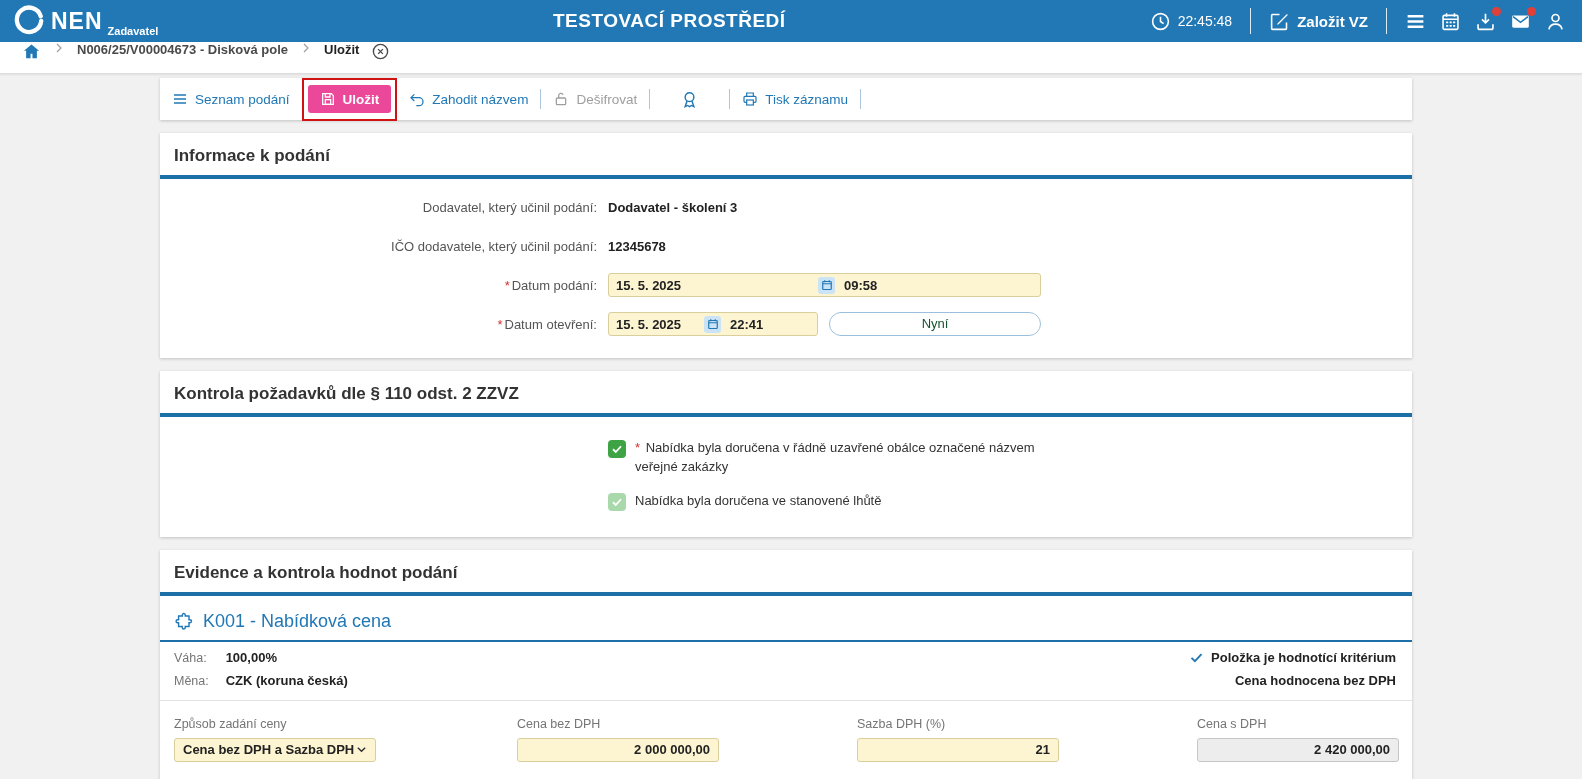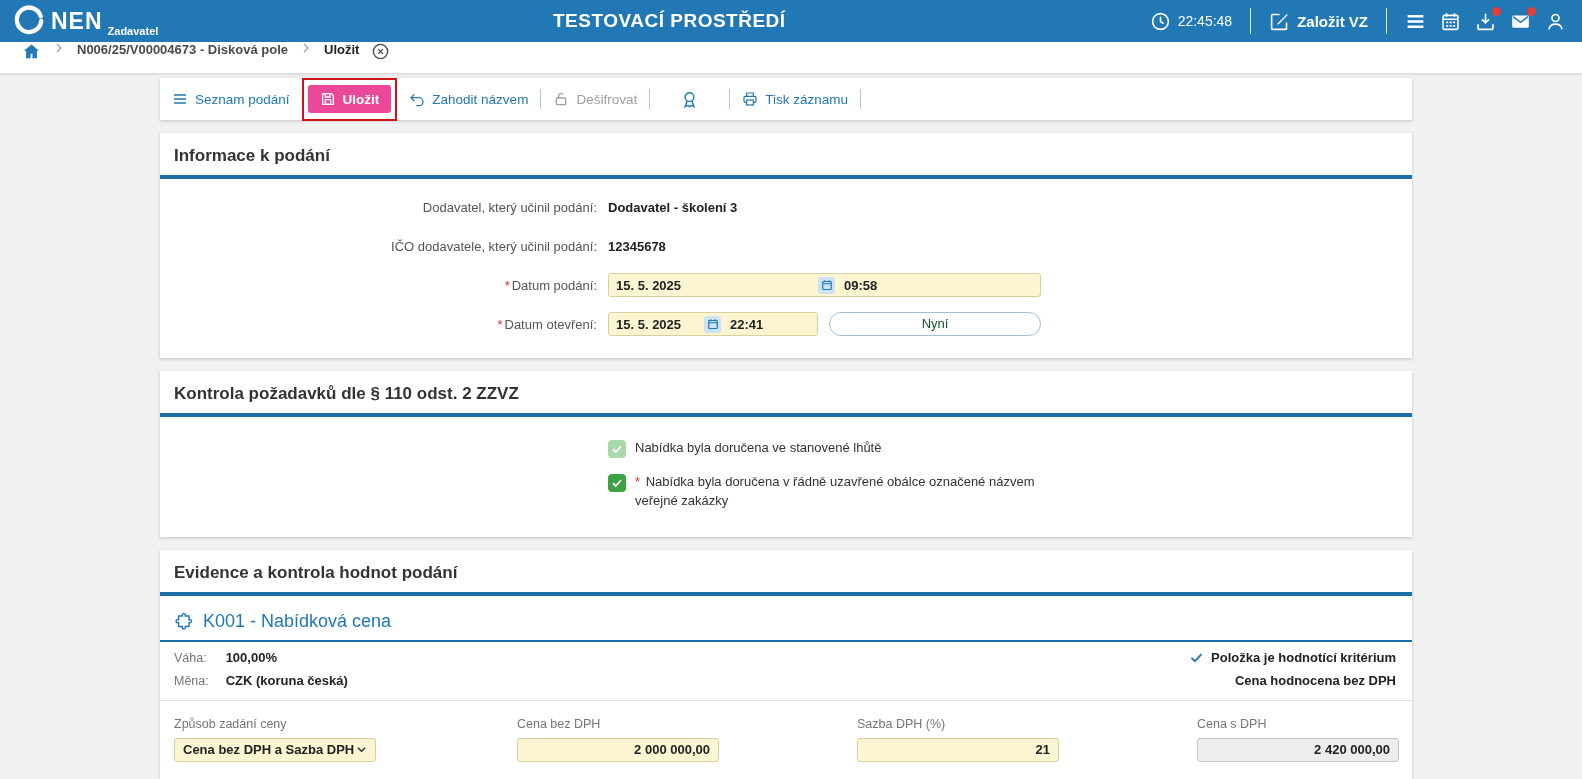--- a/index.html
+++ b/index.html
@@ -282,34 +282,34 @@
         <div class="nyni-btn">Nyní</div>
       </div>
     </div>
   </div>
 
   <div class="panel">
     <div class="sec-title">Kontrola požadavků dle § 110 odst. 2 ZZVZ</div>
     <div class="sec-rule"></div>
     <div class="check-rows">
       <div class="chk-row">
+        <span class="chk-box on">
+          <svg width="12" height="12" viewBox="0 0 24 24" fill="none" stroke="#fff" stroke-width="3.6">
+              <path d="M4 12.5l5.5 5.5L20 6.5"></path>
+            </svg>
+        </span>
+        <span class="chk-label"><span class="req">*&nbsp;</span><span>Nabídka byla doručena v řádně uzavřené obálce označené názvem veřejné zakázky</span></span>
+      </div>
+      <div class="chk-row">
         <span class="chk-box on-disabled">
           <svg width="12" height="12" viewBox="0 0 24 24" fill="none" stroke="#fff" stroke-width="3.6">
               <path d="M4 12.5l5.5 5.5L20 6.5"></path>
             </svg>
         </span>
         <span class="chk-label">Nabídka byla doručena ve stanovené lhůtě</span>
-      </div>
-      <div class="chk-row">
-        <span class="chk-box on">
-          <svg width="12" height="12" viewBox="0 0 24 24" fill="none" stroke="#fff" stroke-width="3.6">
-              <path d="M4 12.5l5.5 5.5L20 6.5"></path>
-            </svg>
-        </span>
-        <span class="chk-label"><span class="req">*&nbsp;</span><span>Nabídka byla doručena v řádně uzavřené obálce označené názvem veřejné zakázky</span></span>
       </div>
     </div>
   </div>
 
   <div class="panel">
     <div class="sec-title">Evidence a kontrola hodnot podání</div>
     <div class="sec-rule"></div>
 
     <div class="krit-head">
       <svg width="20" height="20" viewBox="0 0 24 24" fill="none" stroke="#2178b5" stroke-width="1.7">

